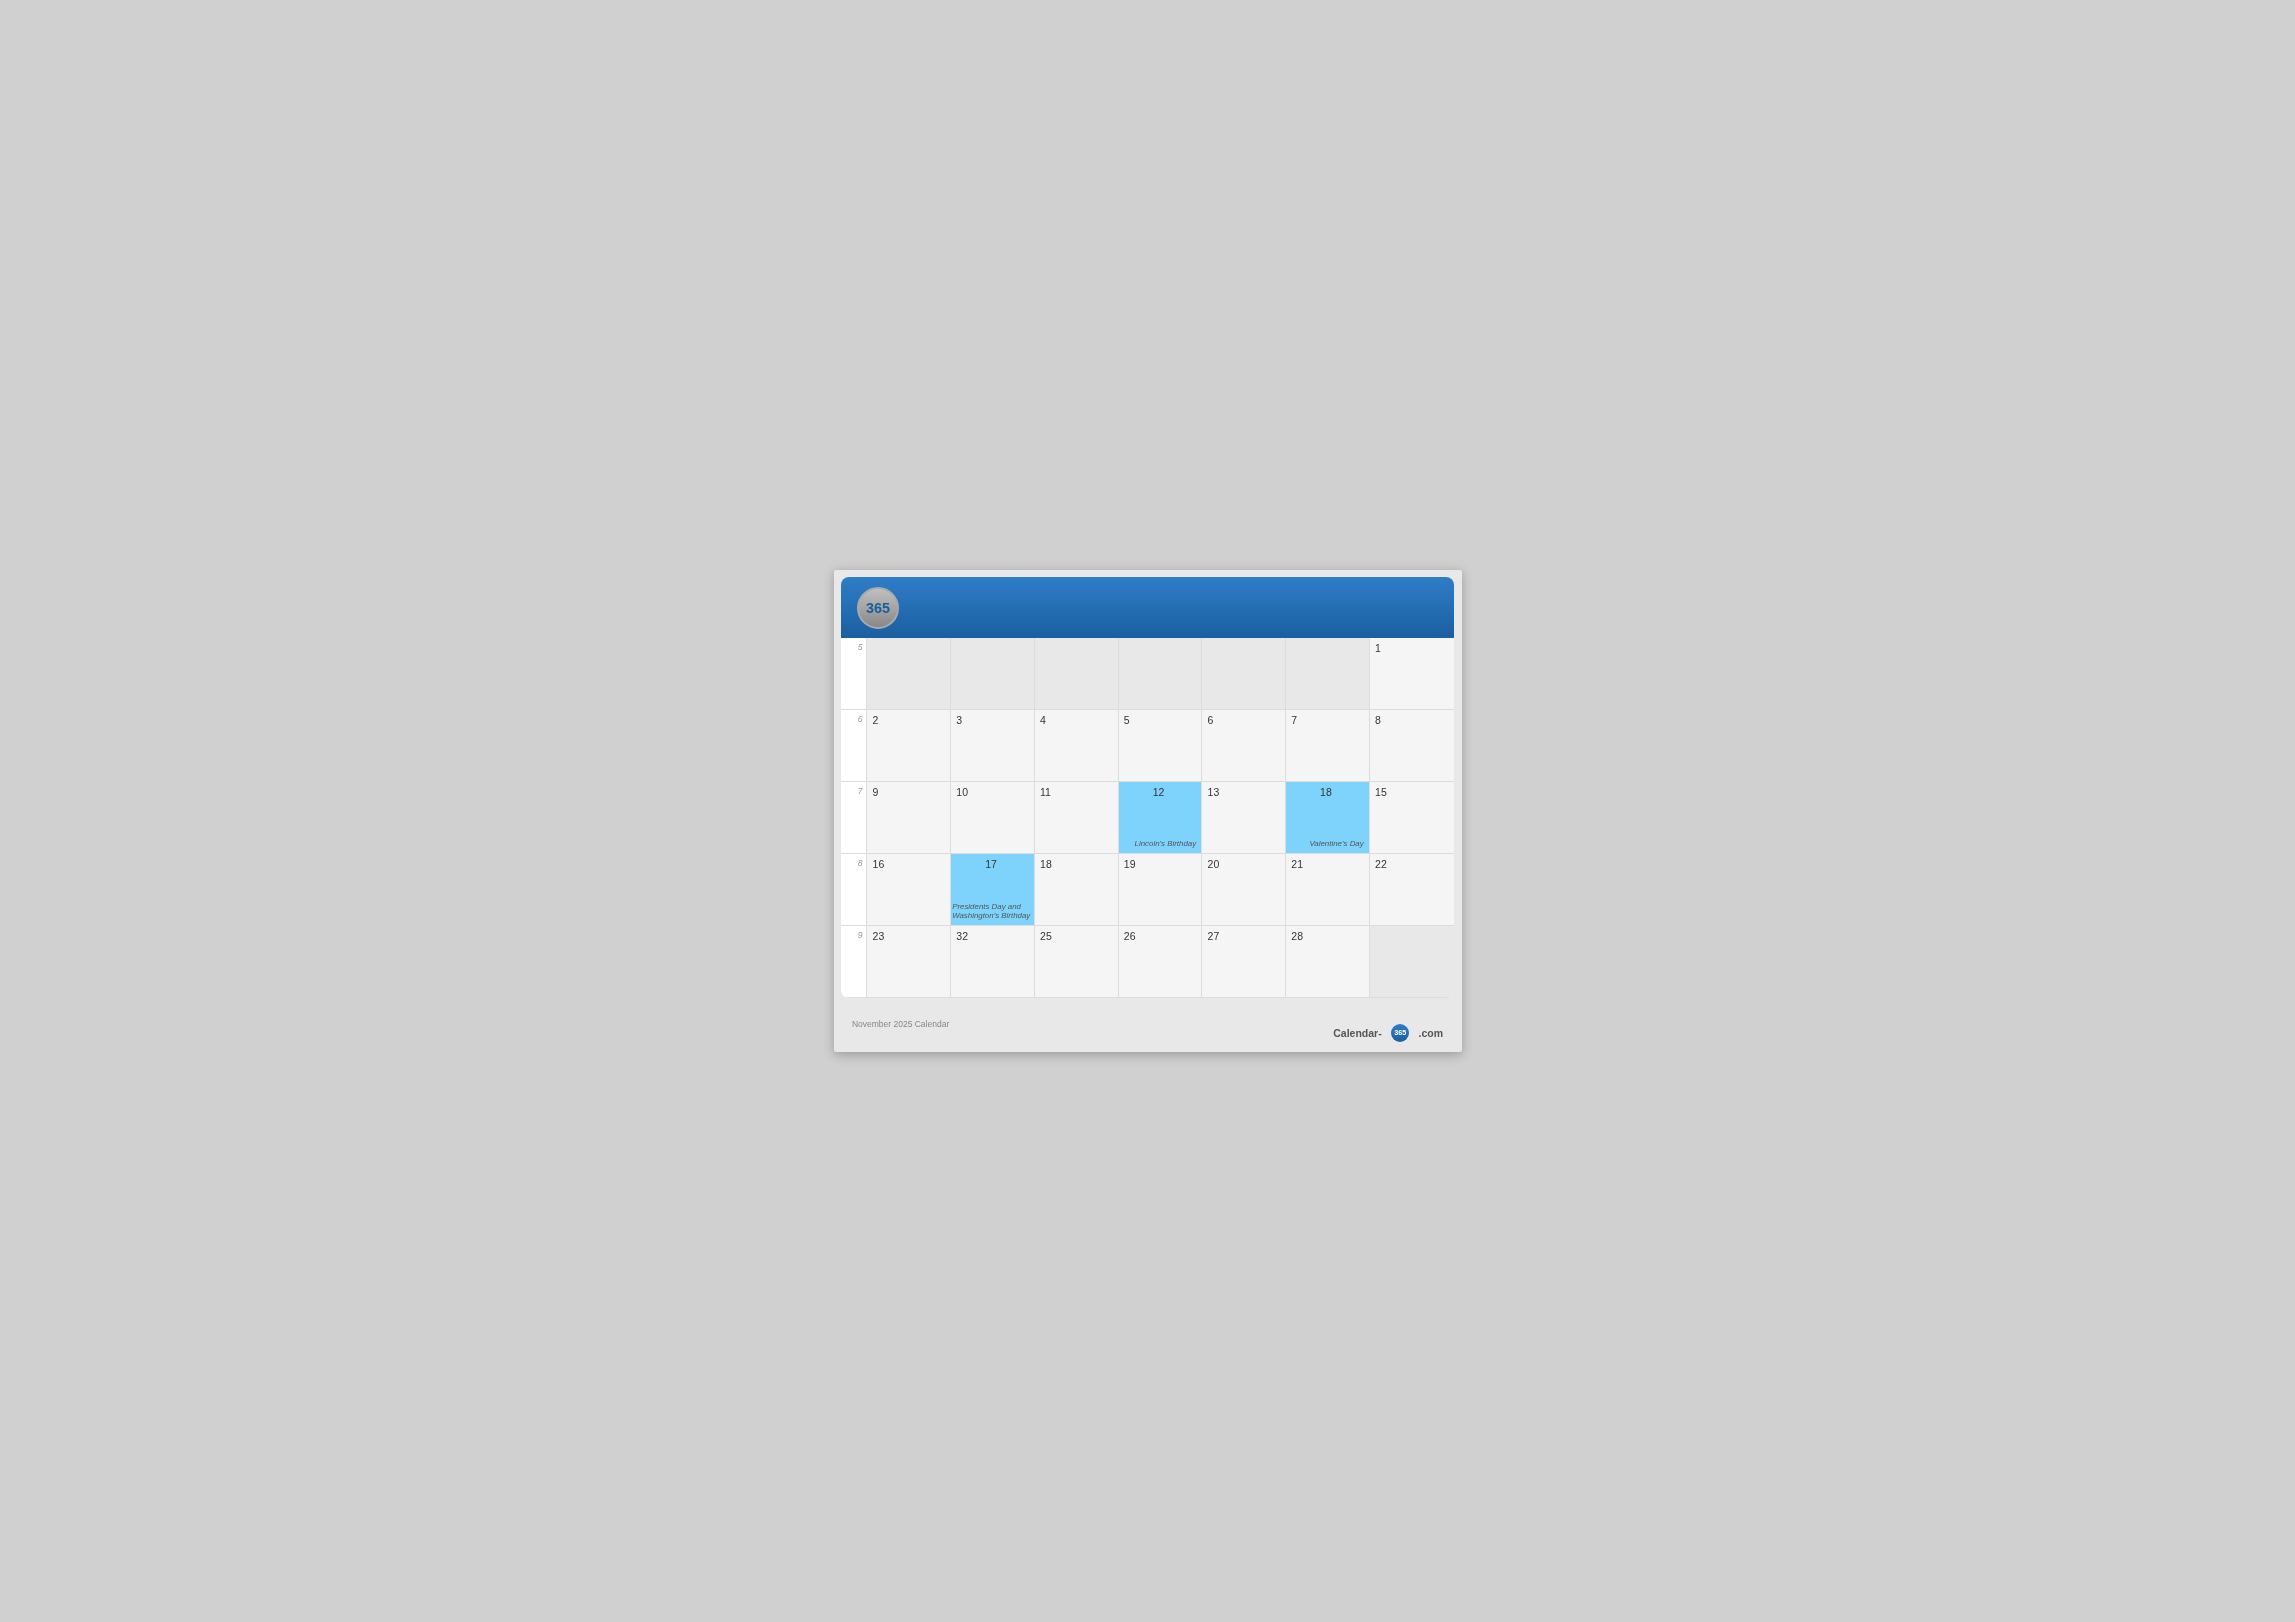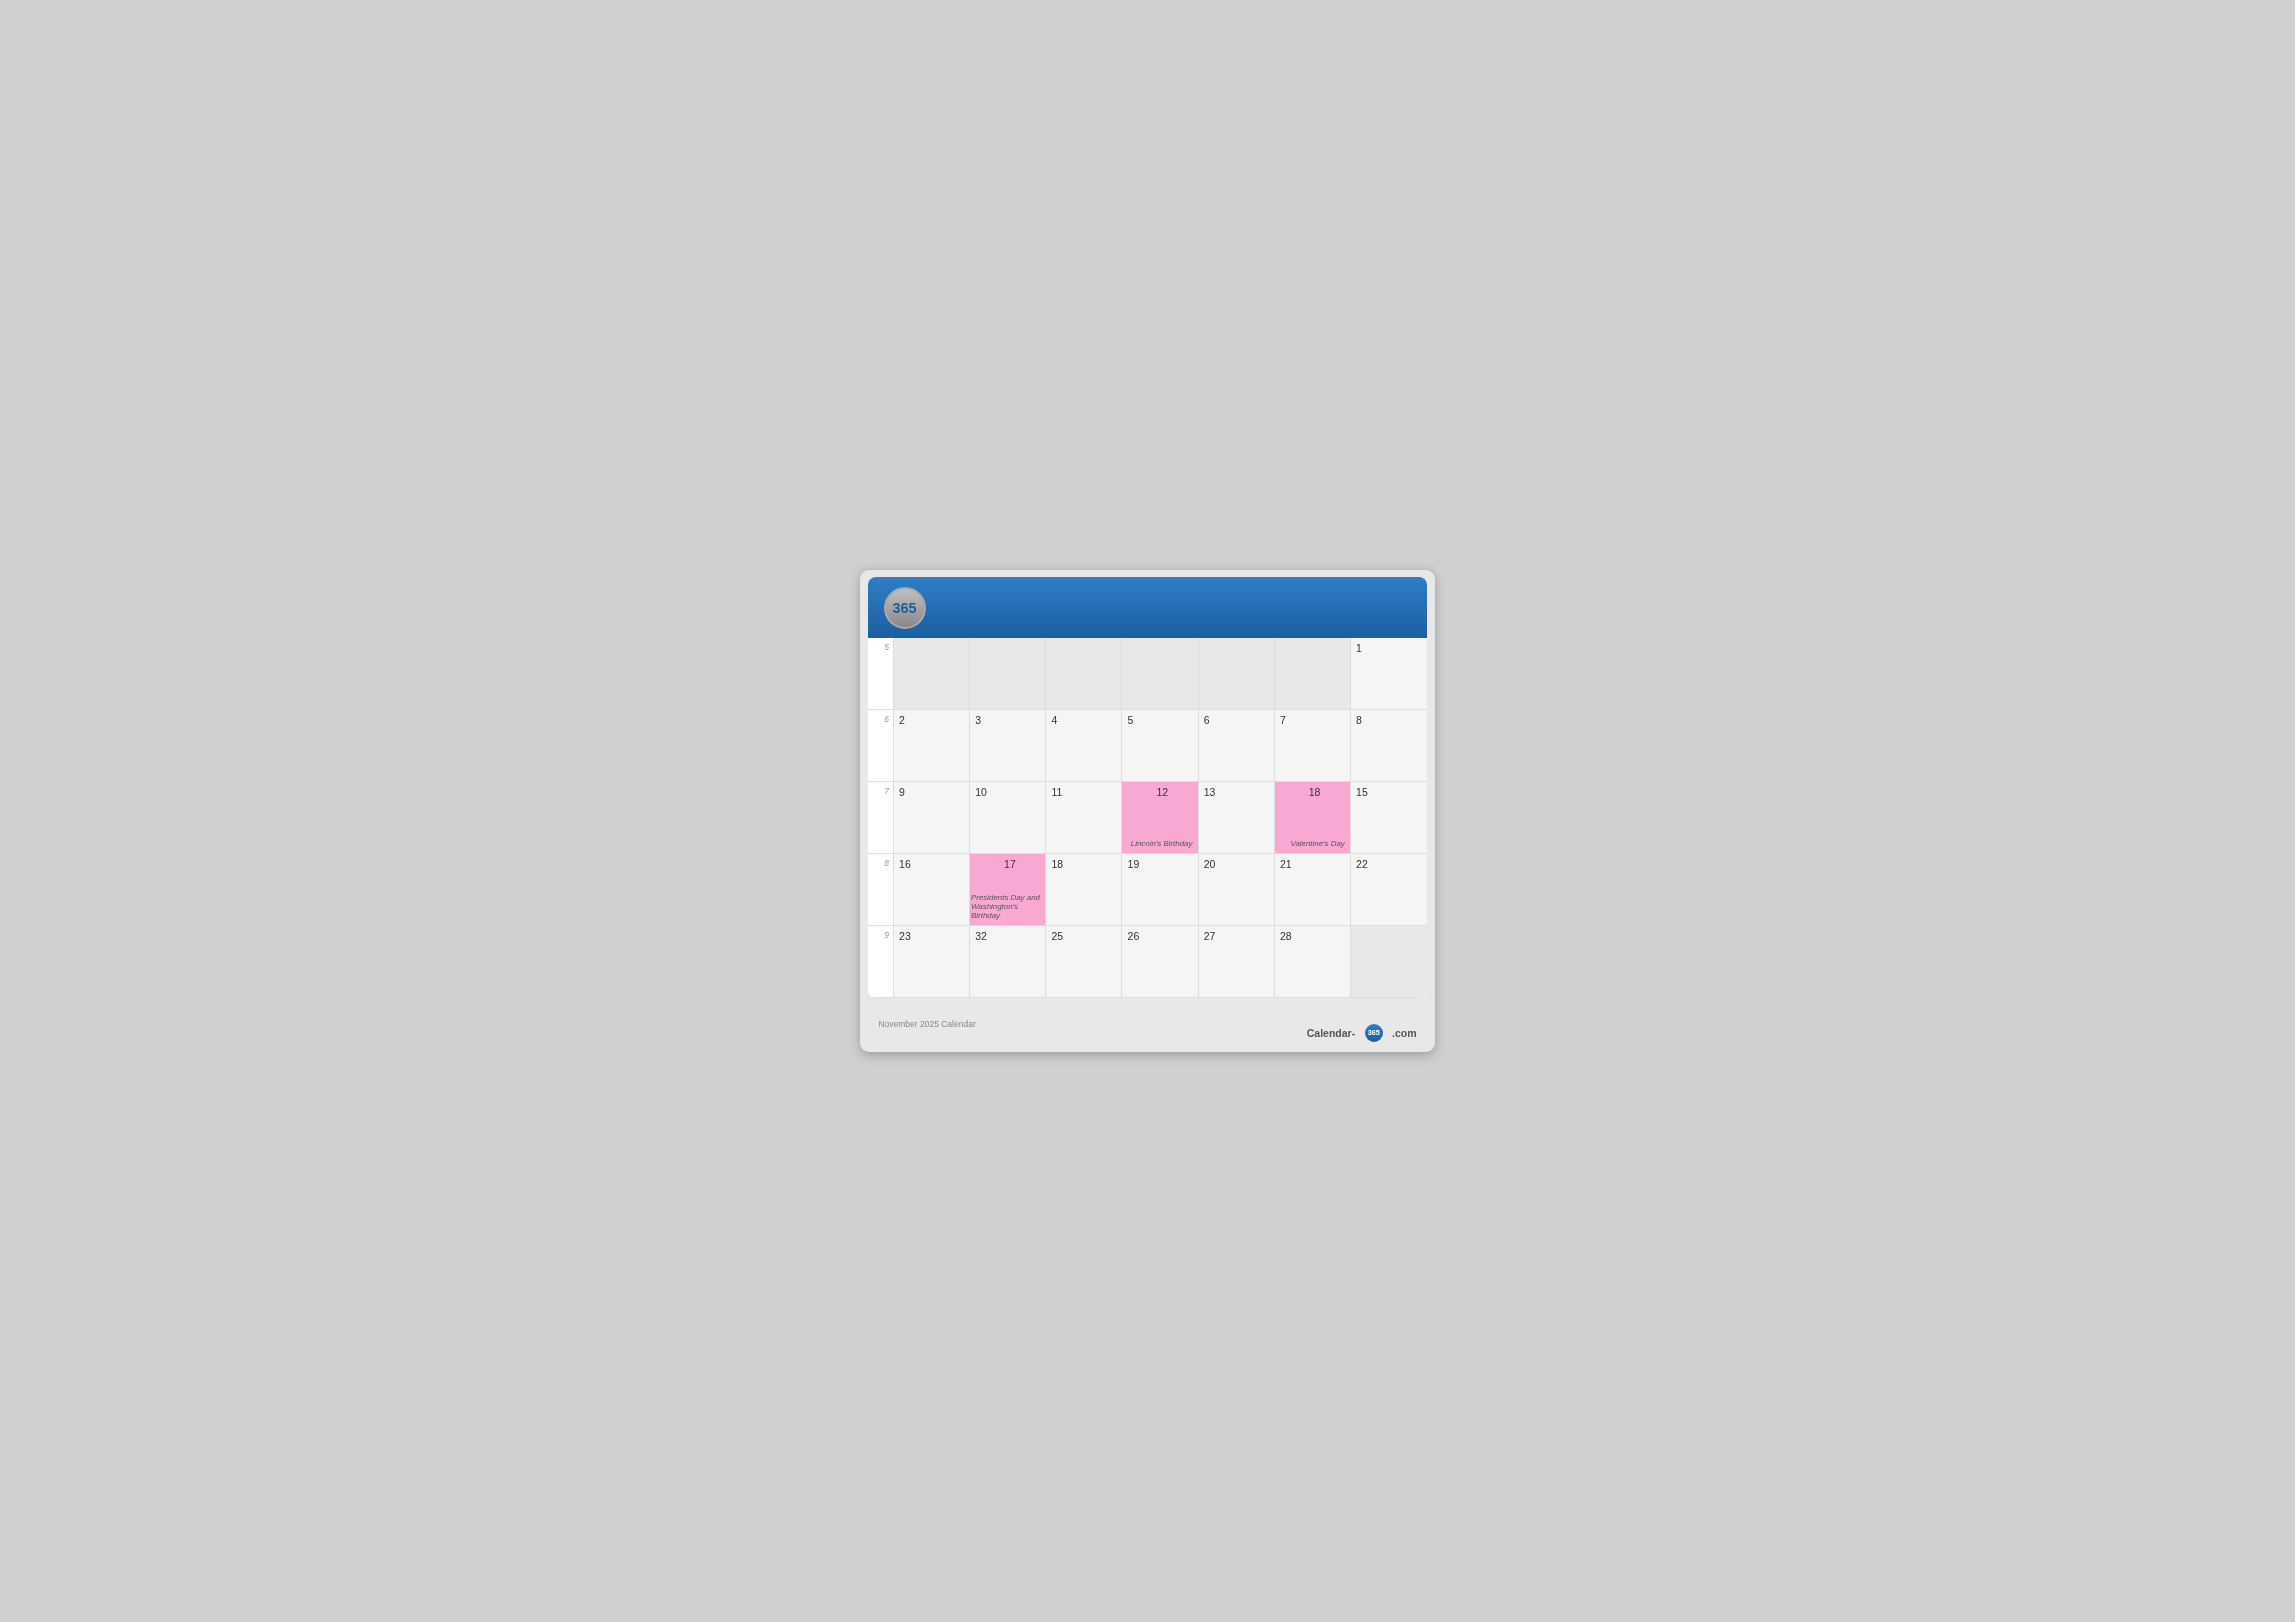--- a/index.html
+++ b/index.html
@@ -10,23 +10,23 @@
       flex-direction: column;
       align-items: center;
       justify-content: center;
       min-height: 100vh;
       font-family: Arial, Helvetica, sans-serif;
       padding: 13px;
     }
 
     .calendar-wrapper {
       background: #e8e8e8;
-      border-radius: 9px;
+      border-radius: 2px;
       padding: 7.9px;
-      width: 575px;
+      width: 628px;
       box-shadow: 0 2.6px 10.5px rgba(0,0,0,0.25);
     }
 
     .calendar-inner {
       background: white;
       border-radius: 7.9px;
       overflow: hidden;
     }
 
     
@@ -118,21 +118,21 @@
 
     .cal-cell.current-month {
       background: #f5f5f5;
     }
 
     .cal-cell.out-of-month {
       background: #e8e8e8;
     }
 
     .cal-cell.highlighted {
-      background: #f9a8d4;
+      background: #7dd3fc;
       padding-left: 34px;
     }
 
     .cal-cell.last-col {
       border-right: none;
     }
 
     .day-number {
       font-size: 10.5px;
       font-weight: normal;

